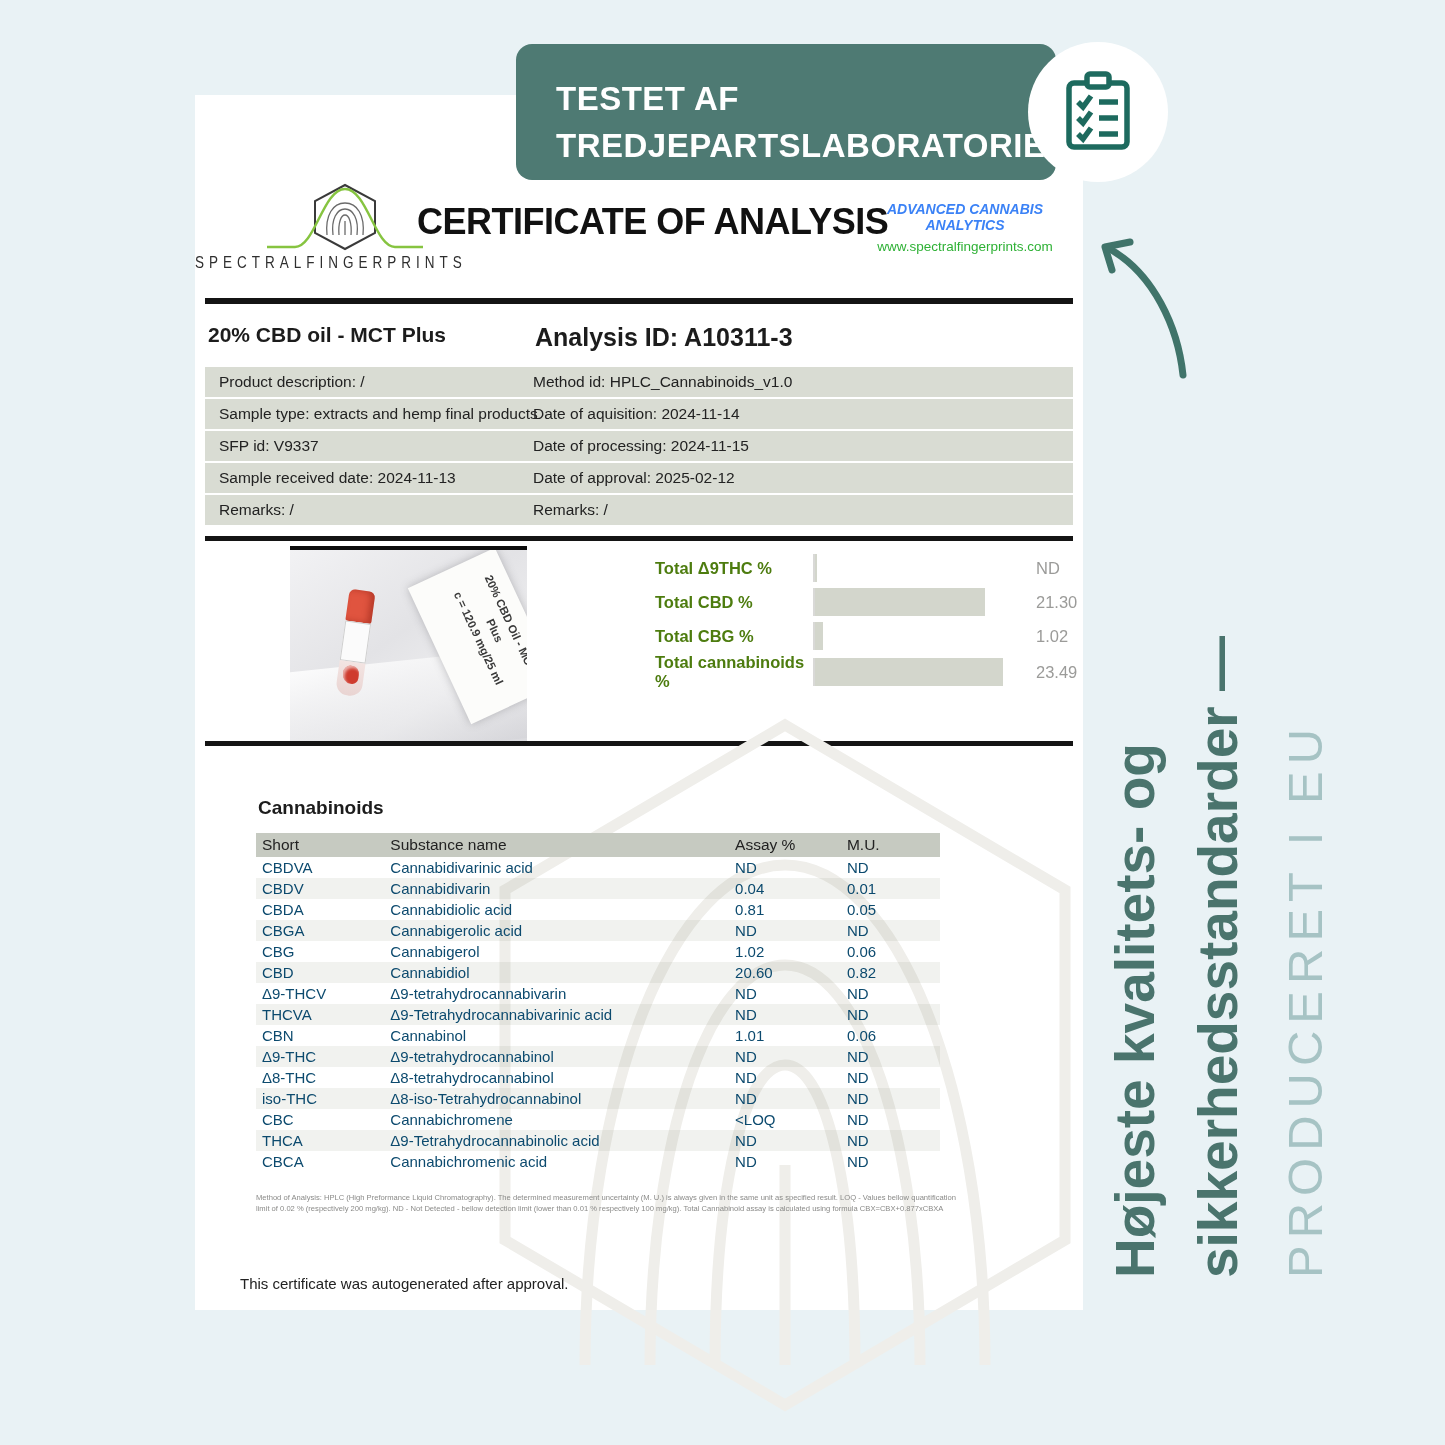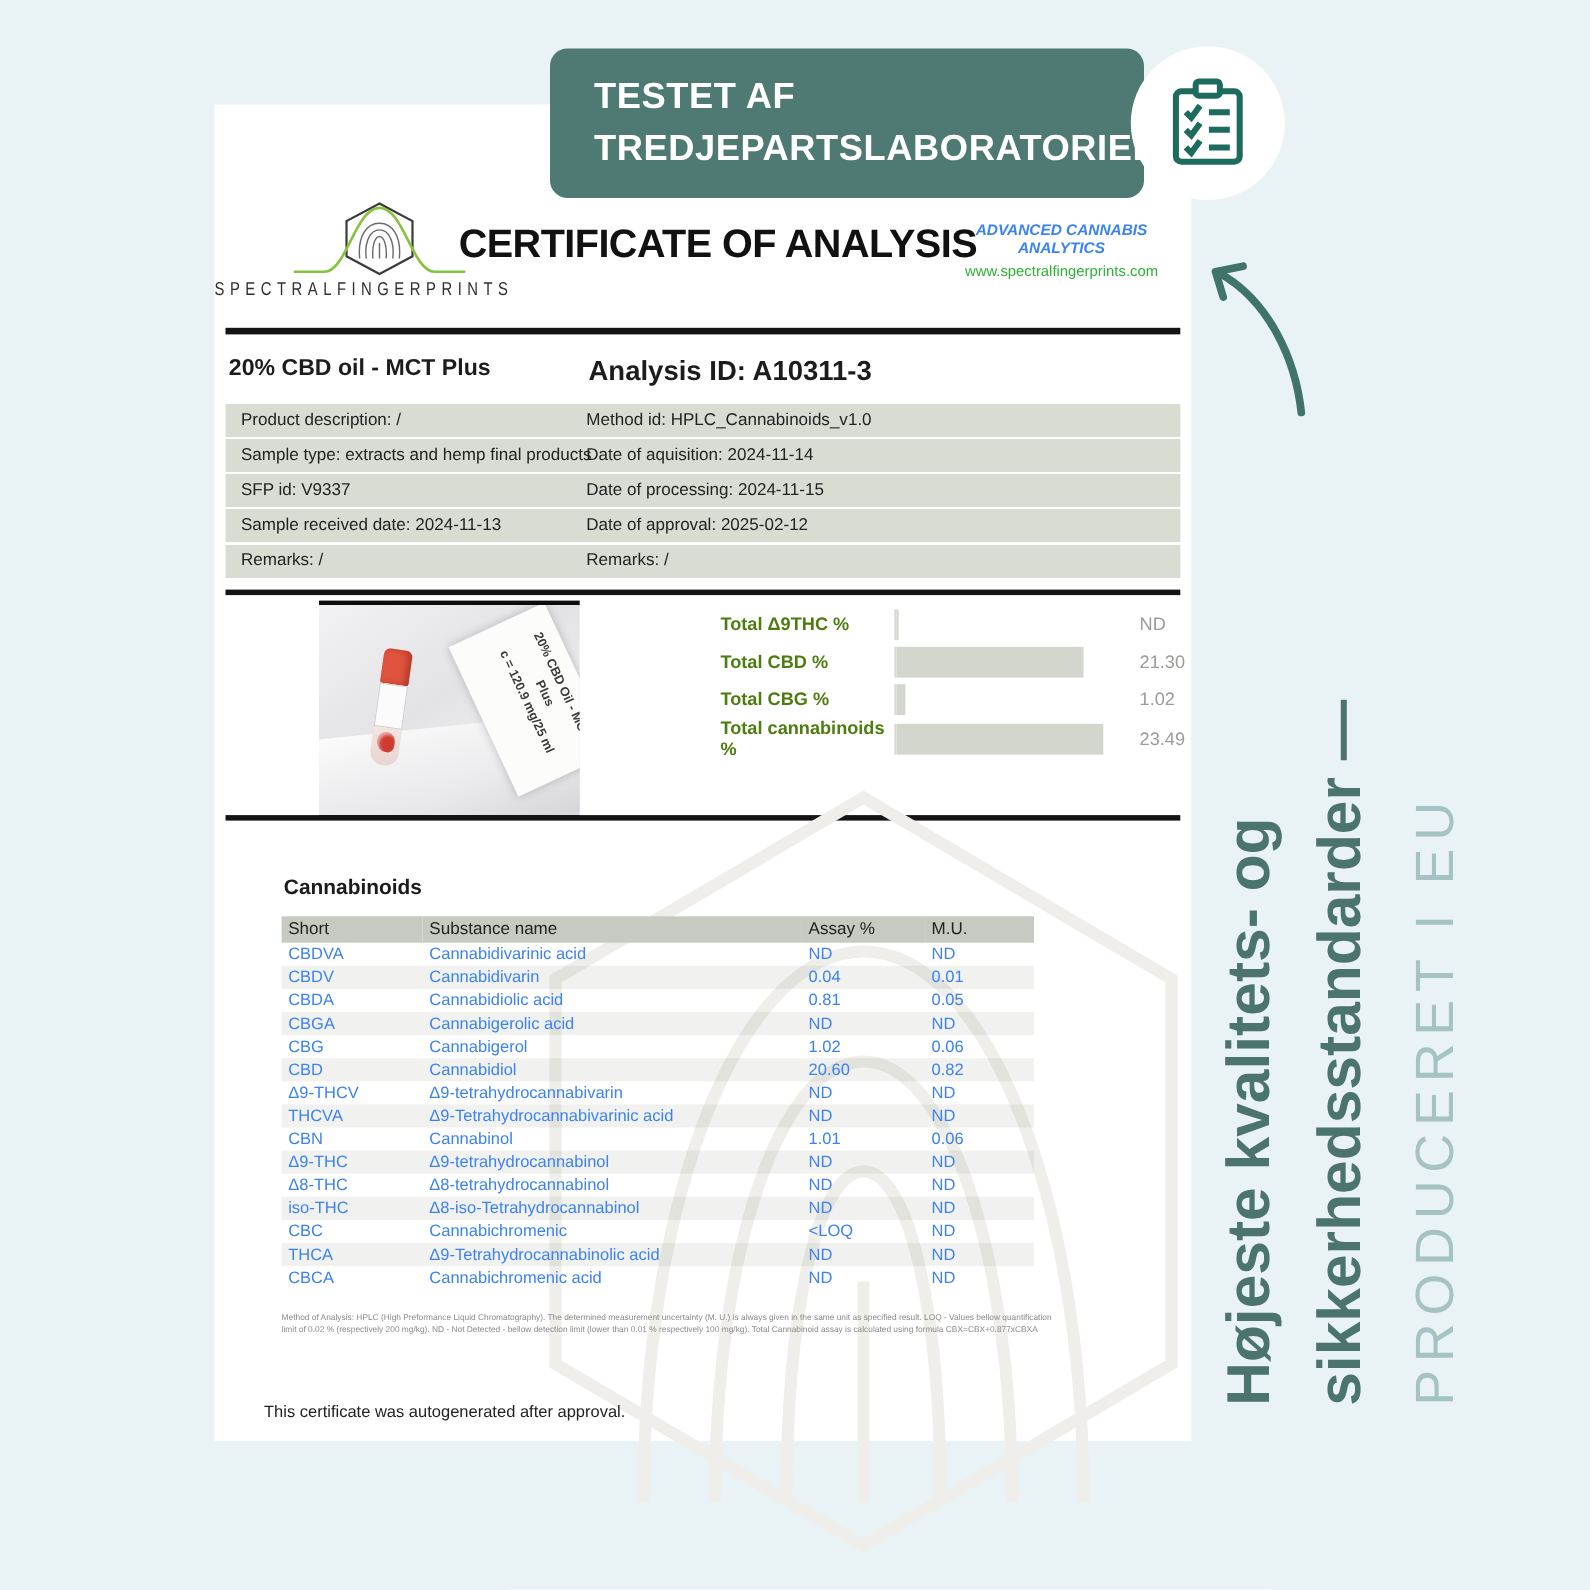--- a/index.html
+++ b/index.html
@@ -63,31 +63,31 @@
   .c-value{color:#9b9b99;font-size:16.5px;padding-left:16px;}
 
   
   .watermark{position:absolute;left:270px;top:620px;pointer-events:none;}
 
   
   .section-title{position:absolute;left:63px;top:702px;font-size:19px;font-weight:bold;}
   .ctable{position:absolute;left:61px;top:738px;width:684px;border-collapse:collapse;font-size:15px;}
   .ctable th{background:#c6cac1;font-weight:400;text-align:left;font-size:15.5px;color:#222;
     padding:3px 0 3px 6px;height:17px;margin-left:30px;}
-  .ctable td{padding:1.5px 0 1.5px 6px;height:18px;color:#3b82f6;}
+  .ctable td{padding:1.5px 0 1.5px 6px;height:18px;color:#0c4a6e;}
   .ctable tbody tr:nth-of-type(even){background:rgba(118,124,100,0.10);}
   .col-short{width:127px;}.col-name{width:350px;}.col-assay{width:110px;}.col-mu{width:97px;}
 
   .disclaimer{position:absolute;left:61px;top:1098px;width:714px;font-size:7.6px;line-height:1.4;color:#8a8a88;}
   .footer-note{position:absolute;left:45px;top:1180px;font-size:15px;color:#222;}
 
   
-  .banner{position:absolute;left:500px;top:44px;width:540px;height:136px;background:#4e7a73;
+  .banner{position:absolute;left:516px;top:44px;width:540px;height:136px;background:#4e7a73;
     border-radius:16px;color:#fff;font-weight:bold;font-size:33px;line-height:1.42;
-    padding:20px 0 0 40px;box-sizing:border-box;letter-spacing:0.5px;}
+    padding:32px 0 0 40px;box-sizing:border-box;letter-spacing:0.5px;}
   .badge-circle{position:absolute;left:1028px;top:42px;width:140px;height:140px;border-radius:50%;background:#fff;
     display:flex;align-items:center;justify-content:center;}
 
   .arrow-svg{position:absolute;left:1090px;top:233px;}
 
   
   .side-bold{position:absolute;left:1094px;top:428px;height:850px;
     writing-mode:vertical-rl;transform:rotate(180deg);
     color:#4a746d;font-weight:bold;font-size:55px;line-height:1.5;}
   .side-light{position:absolute;left:1277px;top:640px;height:638px;
@@ -301,21 +301,21 @@
 
         <tr>
           <td>iso-THC</td>
           <td>Δ8-iso-Tetrahydrocannabinol</td>
           <td>ND</td>
           <td>ND</td>
         </tr>
 
         <tr>
           <td>CBC</td>
-          <td>Cannabichromenic</td>
+          <td>Cannabichromene</td>
           <td>&lt;LOQ</td>
           <td>ND</td>
         </tr>
 
         <tr>
           <td>THCA</td>
           <td>Δ9-Tetrahydrocannabinolic acid</td>
           <td>ND</td>
           <td>ND</td>
         </tr>

